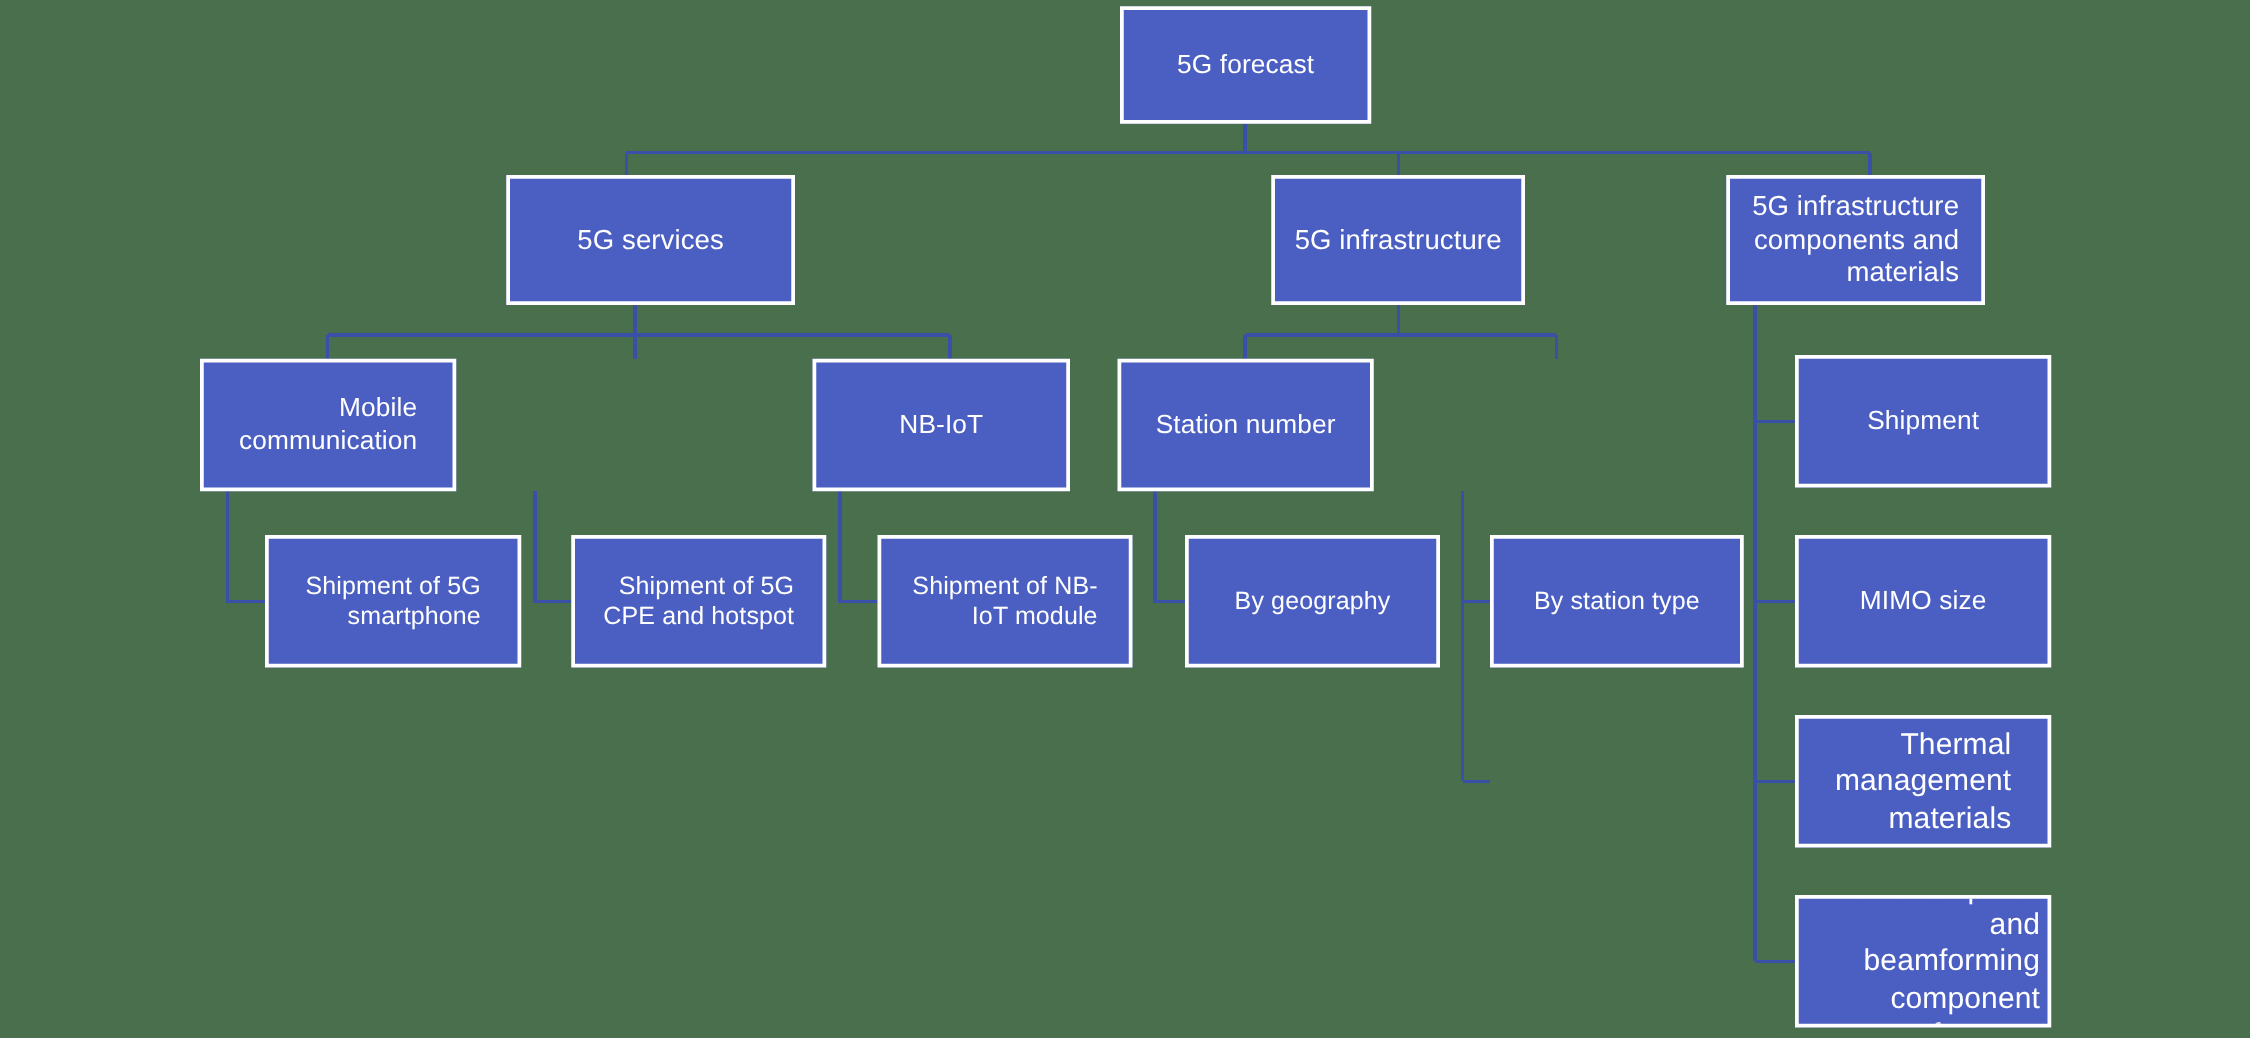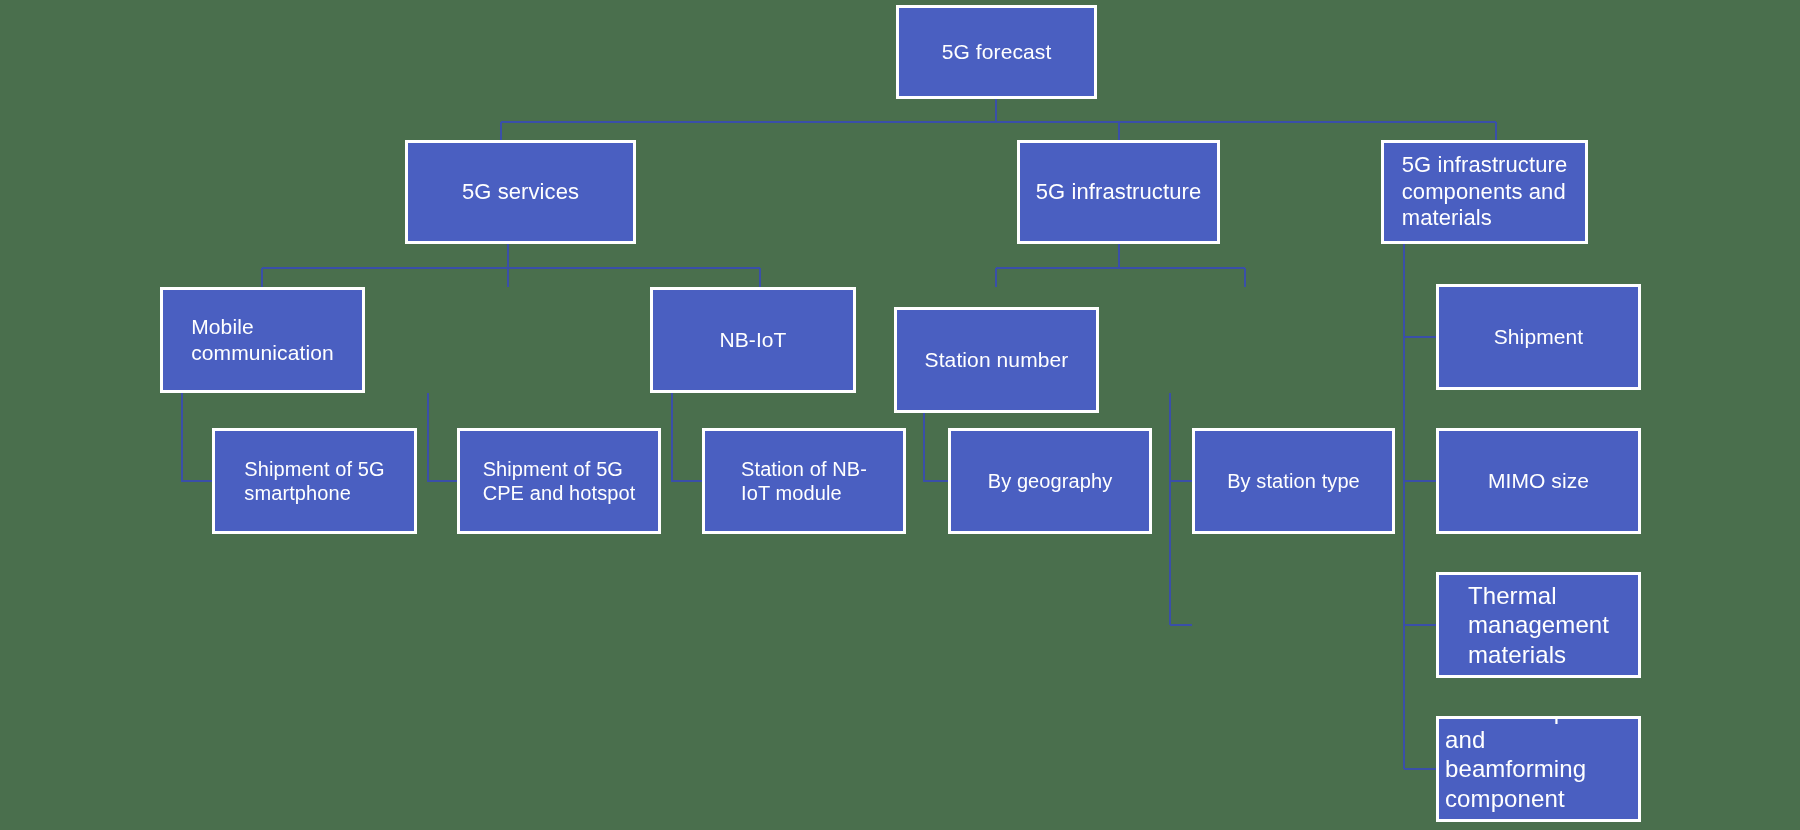--- a/index.html
+++ b/index.html
@@ -33,21 +33,21 @@
   }
   .node {
     position: absolute;
     box-sizing: border-box;
     background: #4a5fc1;
     border: 3px solid #ffffff;
     color: #ffffff;
     display: flex;
     align-items: center;
     justify-content: center;
-    text-align: left;
+    text-align: right;
     line-height: 1.22;
     letter-spacing: 0.1px;
     overflow: hidden;
   }
   .node .label {
     display: block;
     padding: 0 6px;
     white-space: pre-line;
   }
   .s-root   { font-size: 21px; }
@@ -127,37 +127,37 @@
     <div class="node s-l2" style="left:160px; top:287px; width:205px; height:106px;">
       <span class="label">Mobile
 communication</span>
     </div>
 
 
     <div class="node s-l2" style="left:650px; top:287px; width:206px; height:106px;">
       <span class="label">NB-IoT</span>
     </div>
 
-    <div class="node s-l2" style="left:894px; top:287px; width:205px; height:106px;margin-top:20px;">
+    <div class="node s-l2" style="left:894px; top:287px; width:205px; height:106px;">
       <span class="label">Station number</span>
     </div>
 
 
     <div class="node s-l3" style="left:212px; top:428px; width:205px; height:106px;">
       <span class="label">Shipment of 5G
 smartphone</span>
     </div>
 
     <div class="node s-l3" style="left:457px; top:428px; width:204px; height:106px;">
       <span class="label">Shipment of 5G
 CPE and hotspot</span>
     </div>
 
     <div class="node s-l3" style="left:702px; top:428px; width:204px; height:106px;">
-      <span class="label">Station of NB-
+      <span class="label">Shipment of NB-
 IoT module</span>
     </div>
 
     <div class="node s-l3" style="left:948px; top:428px; width:204px; height:106px;">
       <span class="label">By geography</span>
     </div>
 
     <div class="node s-l3" style="left:1192px; top:428px; width:203px; height:106px;">
       <span class="label">By station type</span>
     </div>

